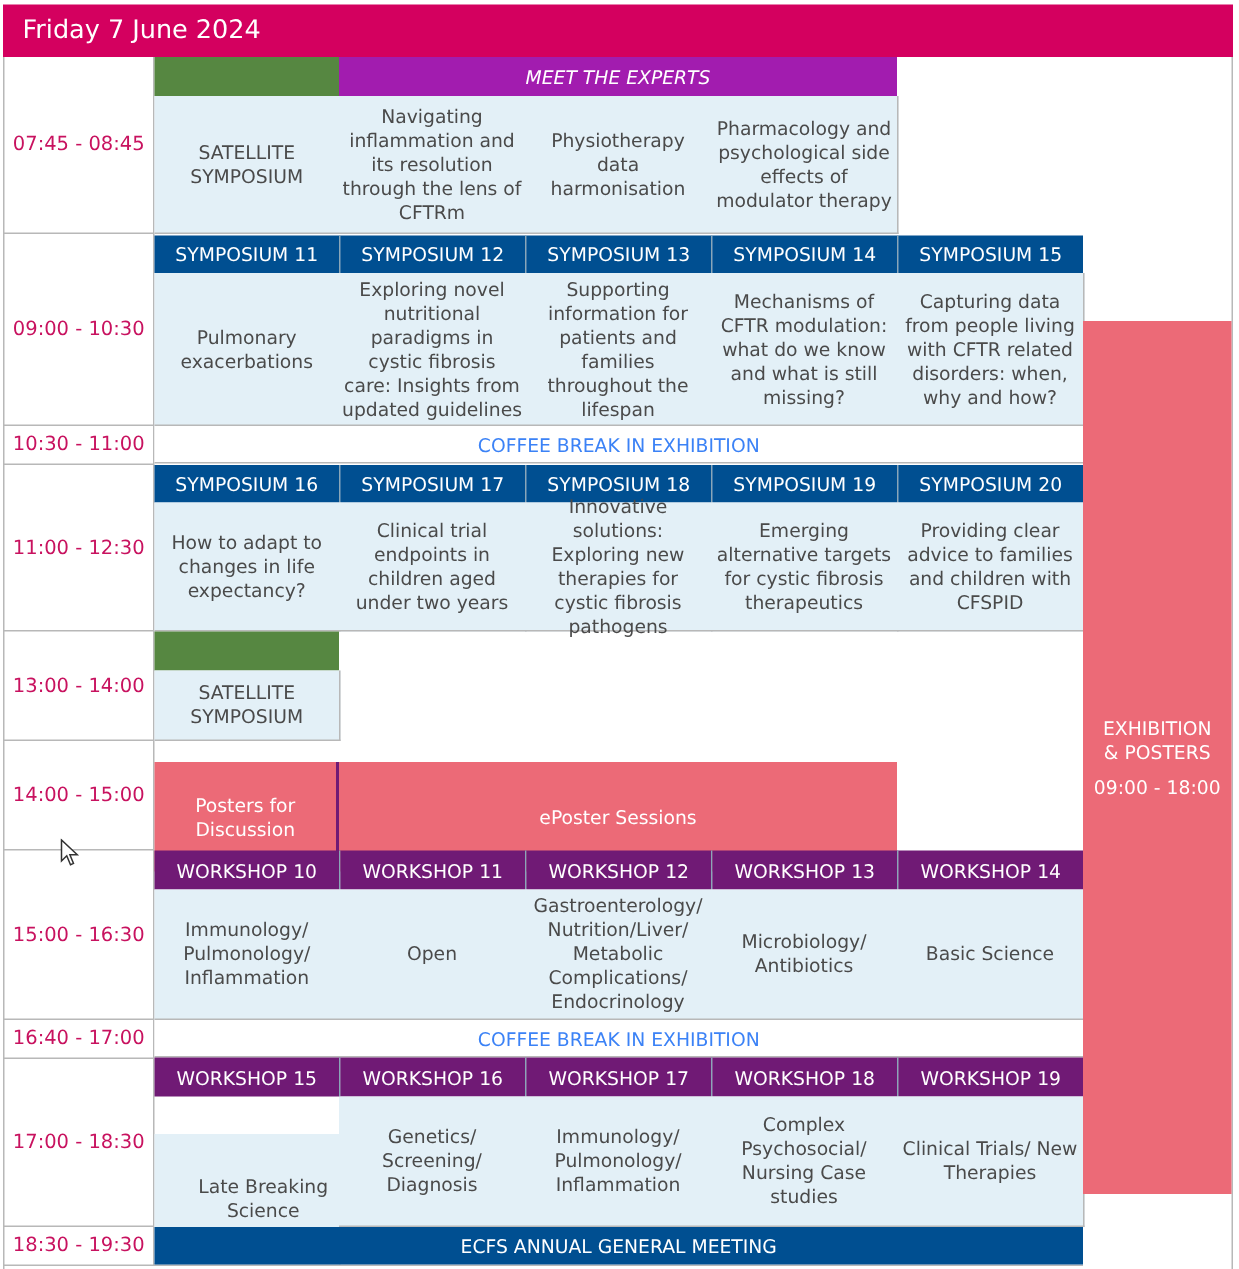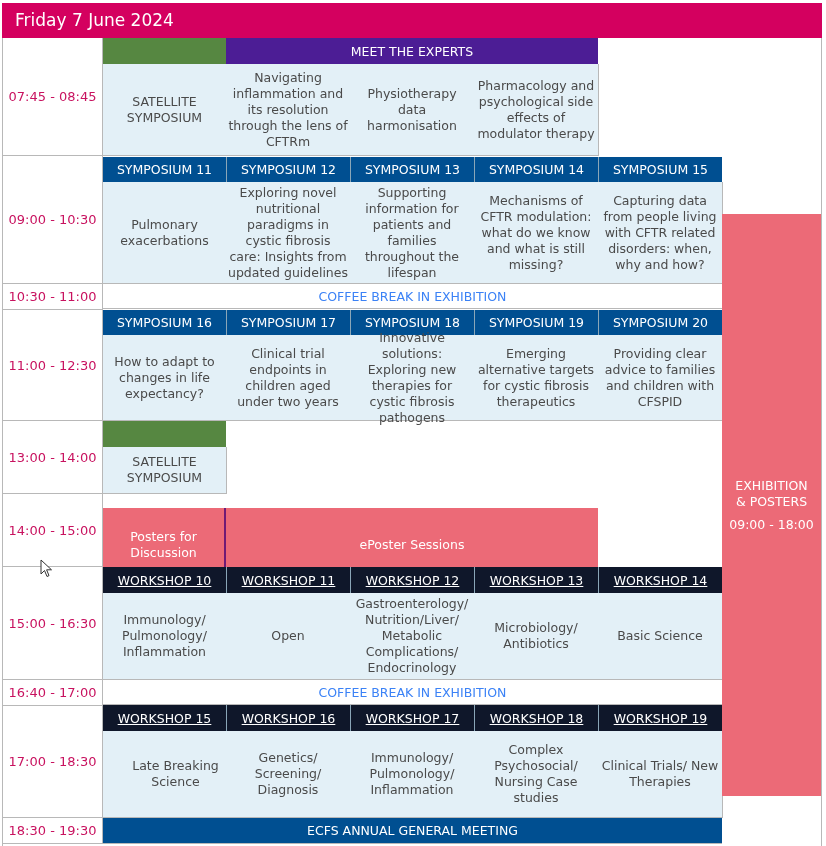--- a/index.html
+++ b/index.html
@@ -11,22 +11,22 @@
   .frame { left: 2px; top: 38px; width: 820px; height: 808px; border-left: 1px solid #b8b8b8; border-right: 1px solid #b8b8b8; }
   .hline { height: 1px; background: #b8b8b8; }
   .vline { width: 1px; background: #b8b8b8; }
   .time { left: 3px; width: 99px; color: #c8125f; font-size: 13px; display: flex; align-items: center; justify-content: center; }
   .cell { display: flex; align-items: center; justify-content: center; text-align: center;
     font-size: 12.5px; line-height: 16px; color: #4a4a4a; background: #e3f0f7;
     border-right: 1px solid #b8b8b8; border-bottom: 1px solid #b8b8b8; padding: 0 2px; }
   .hdr { display: flex; align-items: center; justify-content: center; text-align: center; color: #fff;
     font-size: 12.5px; border-right: 1px solid #8aa6b8; }
   .sym { background: #004f91; }
-  .wks { background: #0f172a; text-decoration: underline; }
-  .mte { background: #4c1d95; }
+  .wks { background: #701a75; }
+  .mte { background: #a21caf; font-style: italic; }
   .green { background: #568741; }
   .pink { background: #ec6a77; color: #fff; display: flex; align-items: center; justify-content: center; text-align: center; font-size: 12.5px; line-height: 16px; margin-top: 14px; }
   .coffee { color: #3b82f6; font-size: 12.5px; display: flex; align-items: center; justify-content: center; background: #fff; }
   .agm { background: #004f91; color: #fff; font-size: 12.5px; display: flex; align-items: center; justify-content: center; }
   .cursor { left: 40px; top: 559px; width: 14px; height: 20px; }
 </style>
 </head>
 <body>
 
 <div class="abs title-bar">Friday 7 June 2024</div>
@@ -106,21 +106,21 @@
 <div class="abs cell" style="left:598px; top:593px; width:125px; height:87px;">Basic Science</div>
 
 <div class="abs coffee" style="left:103px; top:680px; width:619px; height:25px;">COFFEE BREAK IN EXHIBITION</div>
 <div class="abs hline" style="left:103px; top:704px; width:619px;"></div>
 
 <div class="abs hdr wks" style="left:103px; top:705px; width:124px; height:26px;">WORKSHOP 15</div>
 <div class="abs hdr wks" style="left:227px; top:705px; width:124px; height:26px;">WORKSHOP 16</div>
 <div class="abs hdr wks" style="left:351px; top:705px; width:124px; height:26px;">WORKSHOP 17</div>
 <div class="abs hdr wks" style="left:475px; top:705px; width:124px; height:26px;">WORKSHOP 18</div>
 <div class="abs hdr wks" style="left:599px; top:705px; width:123px; height:26px; border-right:none;">WORKSHOP 19</div>
-<div class="abs cell" style="left:103px; top:731px; width:124px; height:87px;padding-left:24px;">Late Breaking Science</div>
+<div class="abs cell" style="left:103px; top:756px; width:124px; height:87px;padding-left:24px;">Late Breaking Science</div>
 <div class="abs cell" style="left:226px; top:731px; width:125px; height:87px;">Genetics/ Screening/ Diagnosis</div>
 <div class="abs cell" style="left:350px; top:731px; width:125px; height:87px;">Immunology/ Pulmonology/ Inflammation</div>
 <div class="abs cell" style="left:474px; top:731px; width:125px; height:87px;">Complex Psychosocial/ Nursing Case studies</div>
 <div class="abs cell" style="left:598px; top:731px; width:125px; height:87px;">Clinical Trials/ New Therapies</div>
 
 <div class="abs agm" style="left:103px; top:818px; width:619px; height:25px;">ECFS ANNUAL GENERAL MEETING</div>
 
 <div class="abs pink" style="left:722px; top:200px; width:99px; height:582px; flex-direction:column;">
   <div>EXHIBITION</div>
   <div>&amp; POSTERS</div>

